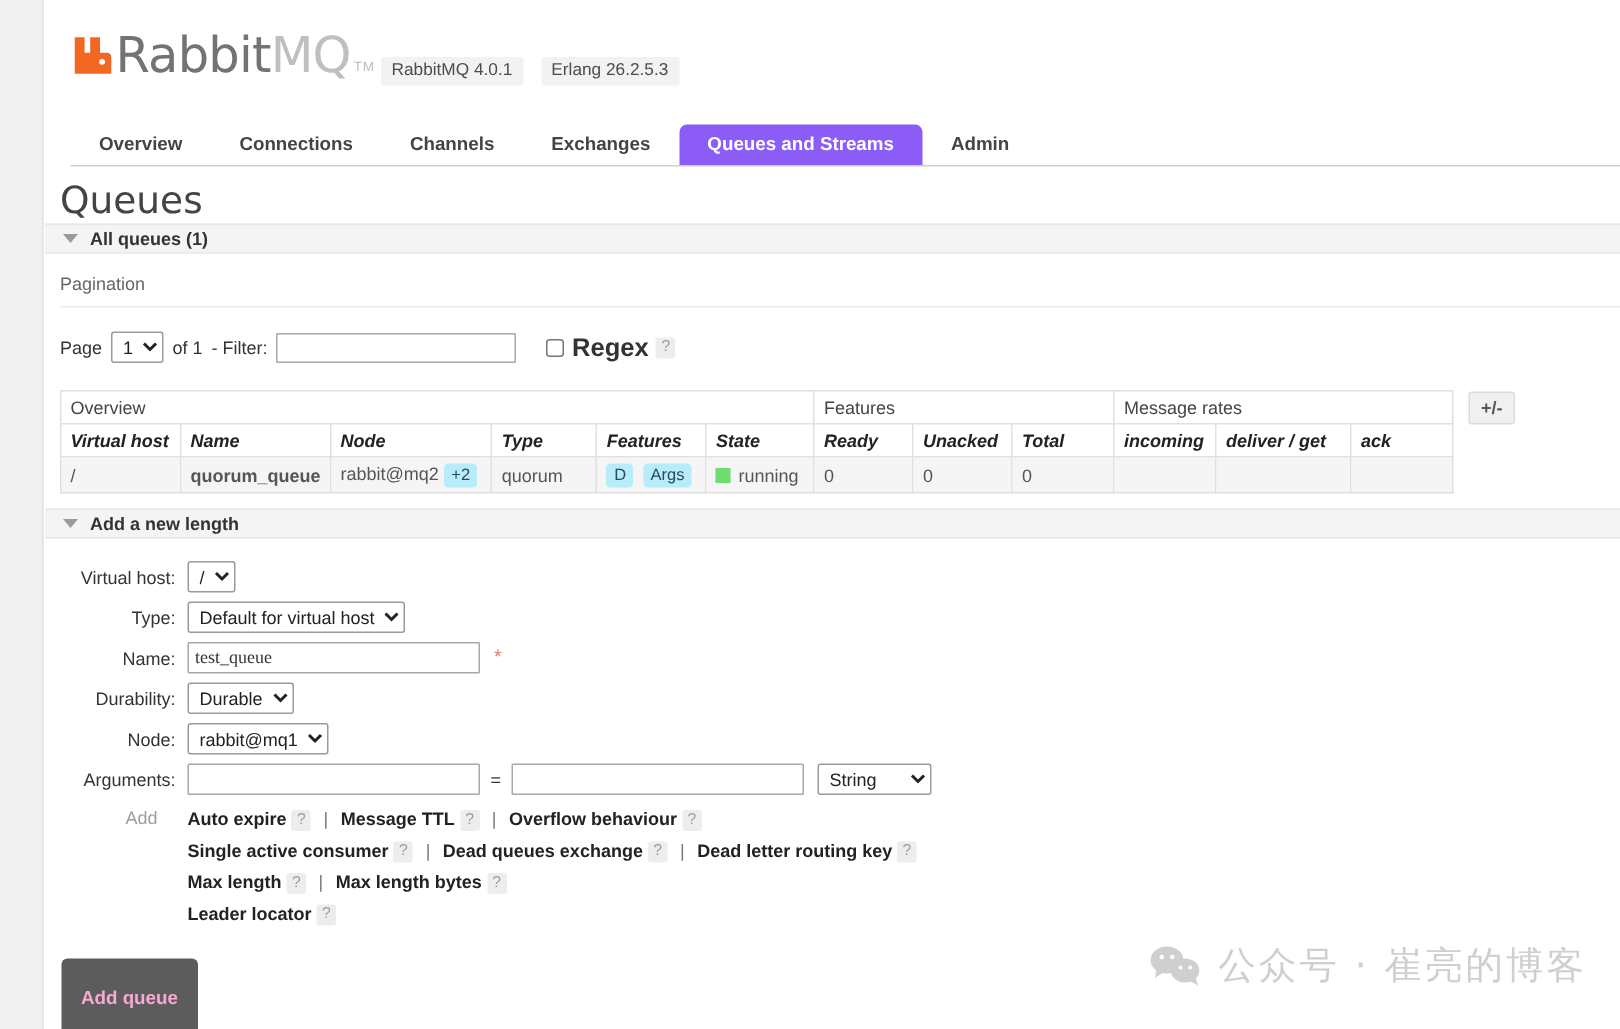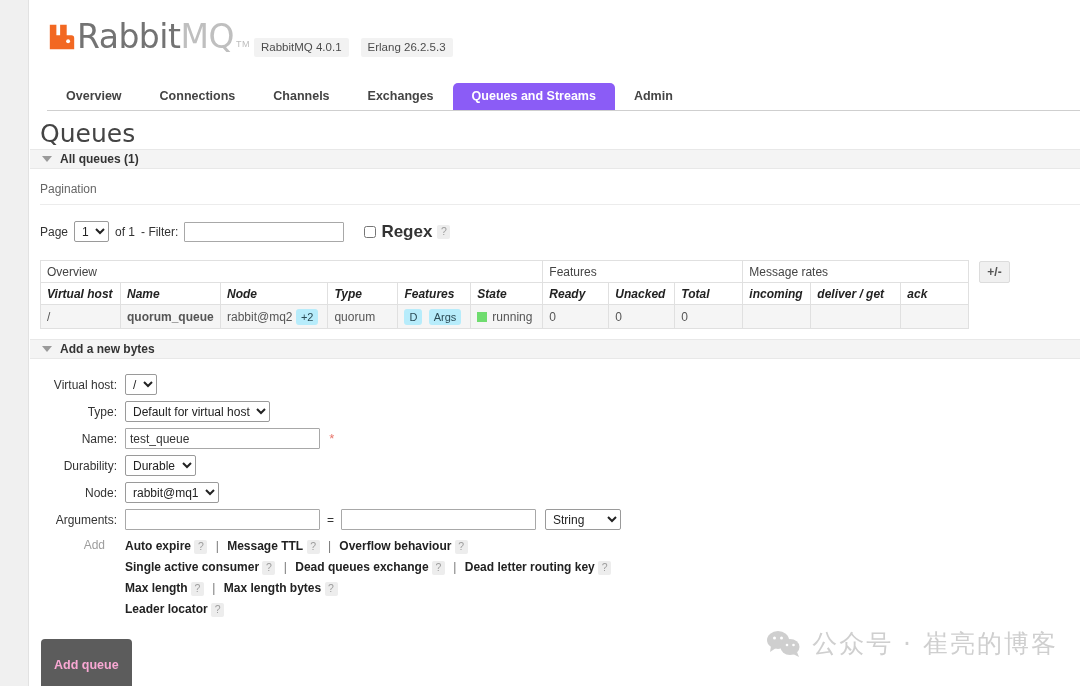--- a/index.html
+++ b/index.html
@@ -265,21 +265,21 @@
     color: #333;
     font-weight: normal;
     width: 95px;
     white-space: nowrap;
   }
   input.txt {
     border: 1px solid #a8a8a8;
     background: #fff;
     height: 21px;
     padding: 2px 4px;
-    font-family: Liberation Sans, sans-serif;
+    font-family: Liberation Serif, serif;
     font-size: 12px;
     color: #333;
     border-radius: 1px;
   }
   .req-star { color: #e8776d; margin-left: 6px; font-size: 13px; }
   .arg-eq { margin: 0 7px; color: #333; }
   .add-link {
     color: #9d9d9d;
     font-size: 12px;
     padding-right: 12px;
@@ -442,21 +442,21 @@
             <td class="num"></td>
           </tr>
         </tbody>
       </table>
       <button class="plusminus">+/-</button>
     </div>
 
     <div class="form-zone">
       <div class="section-bar">
         <span class="caret"></span>
-        <span>Add a new bytes</span>
+        <span>Add a new length</span>
       </div>
 
       <table class="form-rows">
         <tbody>
             <tr>
           <td class="flabel">Virtual host:</td>
           <td>
             <select class="std">
               <option>/</option>
             </select>

